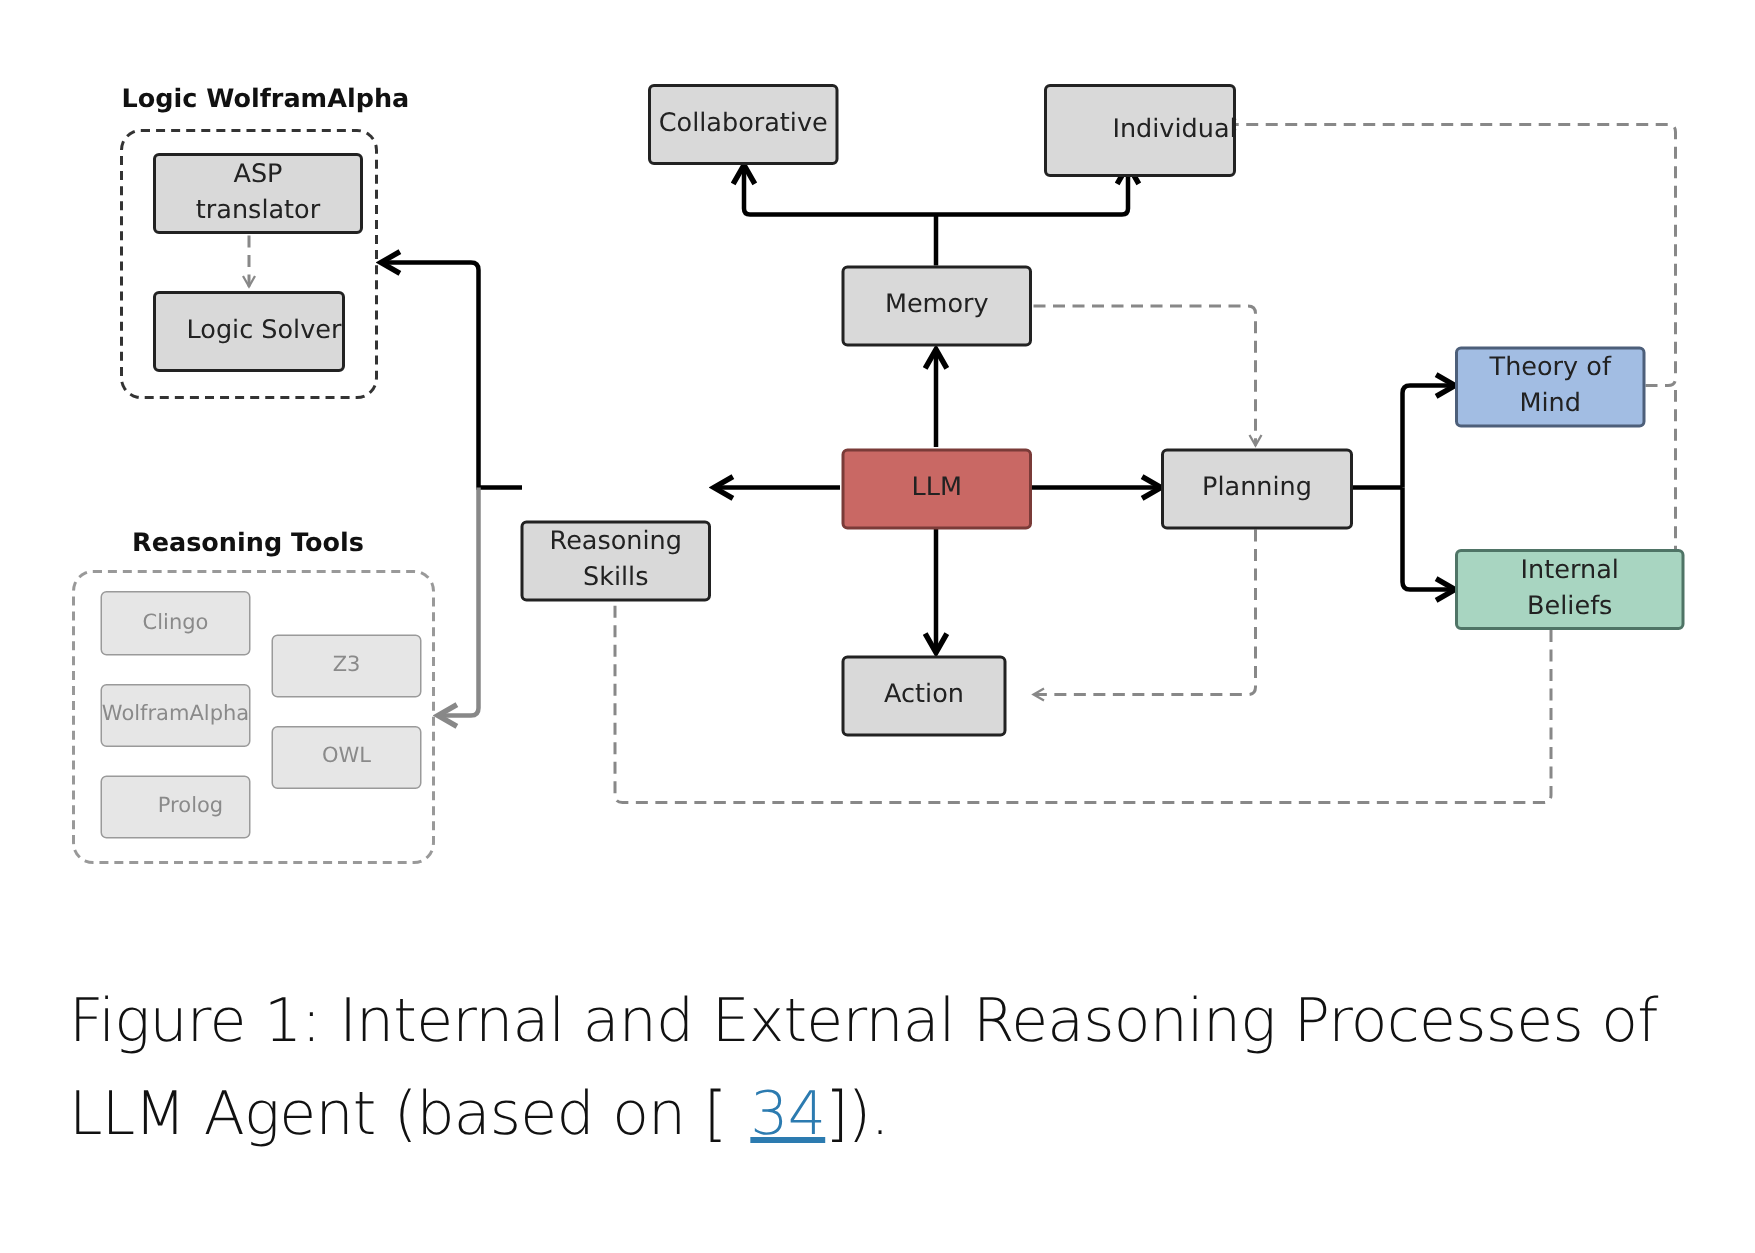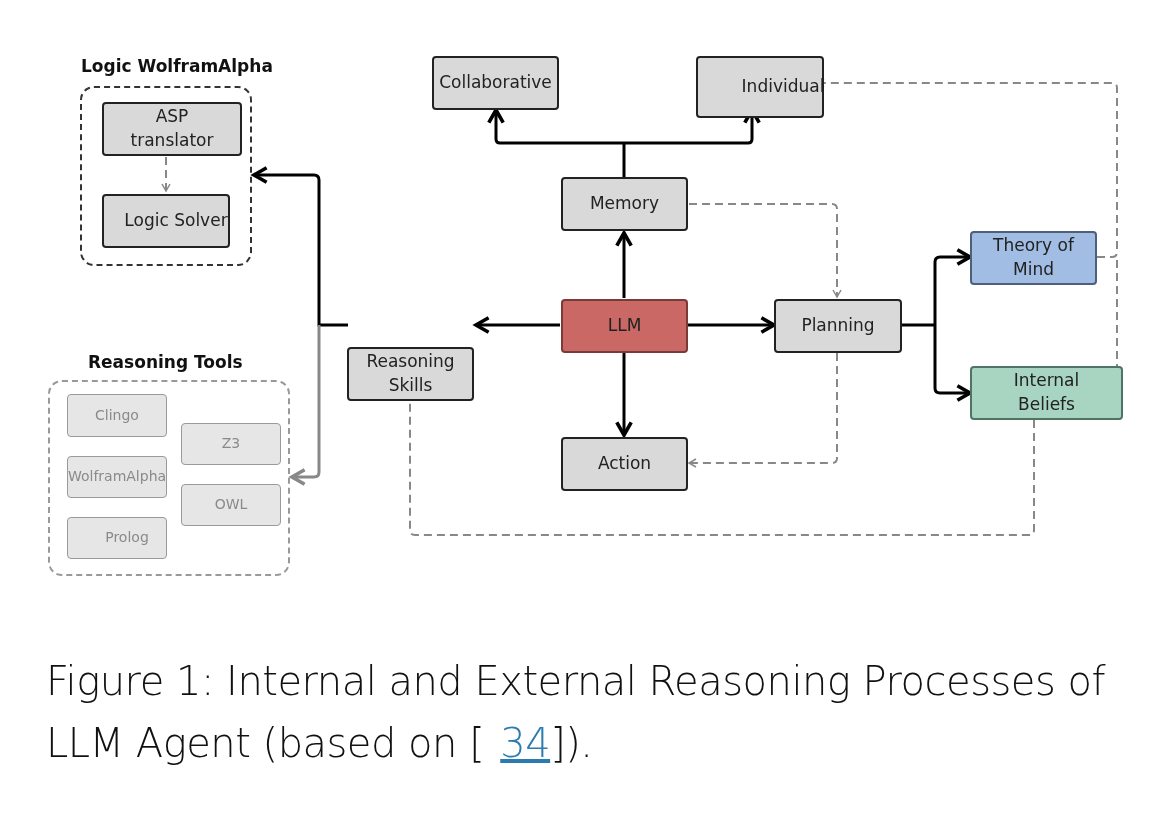--- a/index.html
+++ b/index.html
@@ -77,20 +77,20 @@
   <div class="node tool" style="left:181px;top:484px;width:100px;height:42px;">OWL</div>
   <div class="node tool" style="left:67px;top:517px;width:100px;height:42px;padding-left:20px;">Prolog</div>
 
   <div class="node" style="left:432px;top:56px;width:127px;height:54px;">Collaborative</div>
   <div class="node" style="left:696px;top:56px;width:128px;height:62px;padding-left:46px;">Individual</div>
   <div class="node" style="left:561px;top:177px;width:127px;height:54px;">Memory</div>
   <div class="node" style="left:347px;top:299px;width:127px;height:54px;margin-top:48px;">Reasoning
 Skills</div>
   <div class="node llm" style="left:561px;top:299px;width:127px;height:54px;">LLM</div>
   <div class="node" style="left:774px;top:299px;width:128px;height:54px;">Planning</div>
-  <div class="node" style="left:561px;top:437px;width:127px;height:54px;">Action</div>
+  <div class="node" style="left:561px;top:437px;width:110px;height:54px;">Action</div>
   <div class="node tom" style="left:970px;top:231px;width:127px;height:54px;">Theory of
 Mind</div>
   <div class="node beliefs" style="left:970px;top:366px;width:153px;height:54px;">Internal
 Beliefs</div>
 </div>
 
 <div id="caption"><span>Figure 1: Internal and External Reasoning Processes of LLM Agent (based on [</span><a>34</a><span>]).</span></div>
 
 </body></html>

